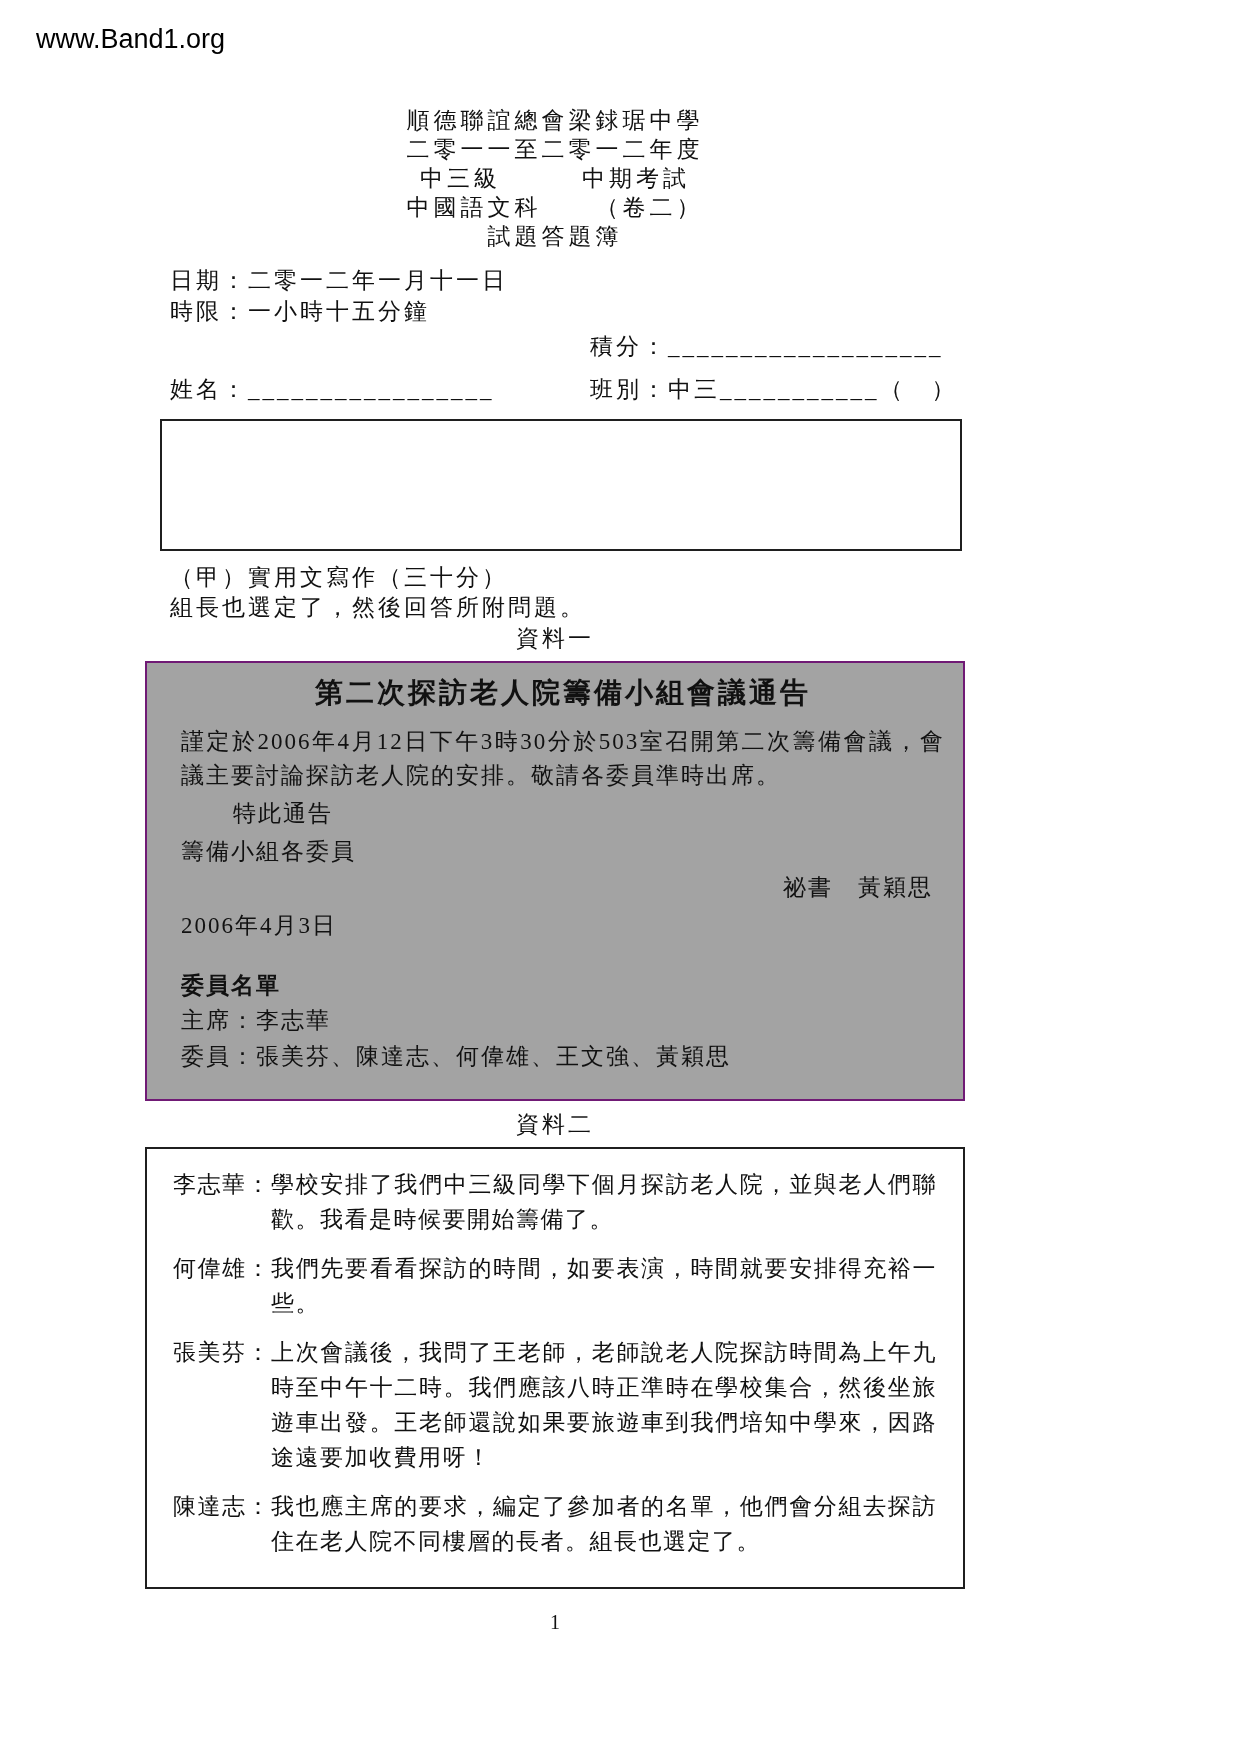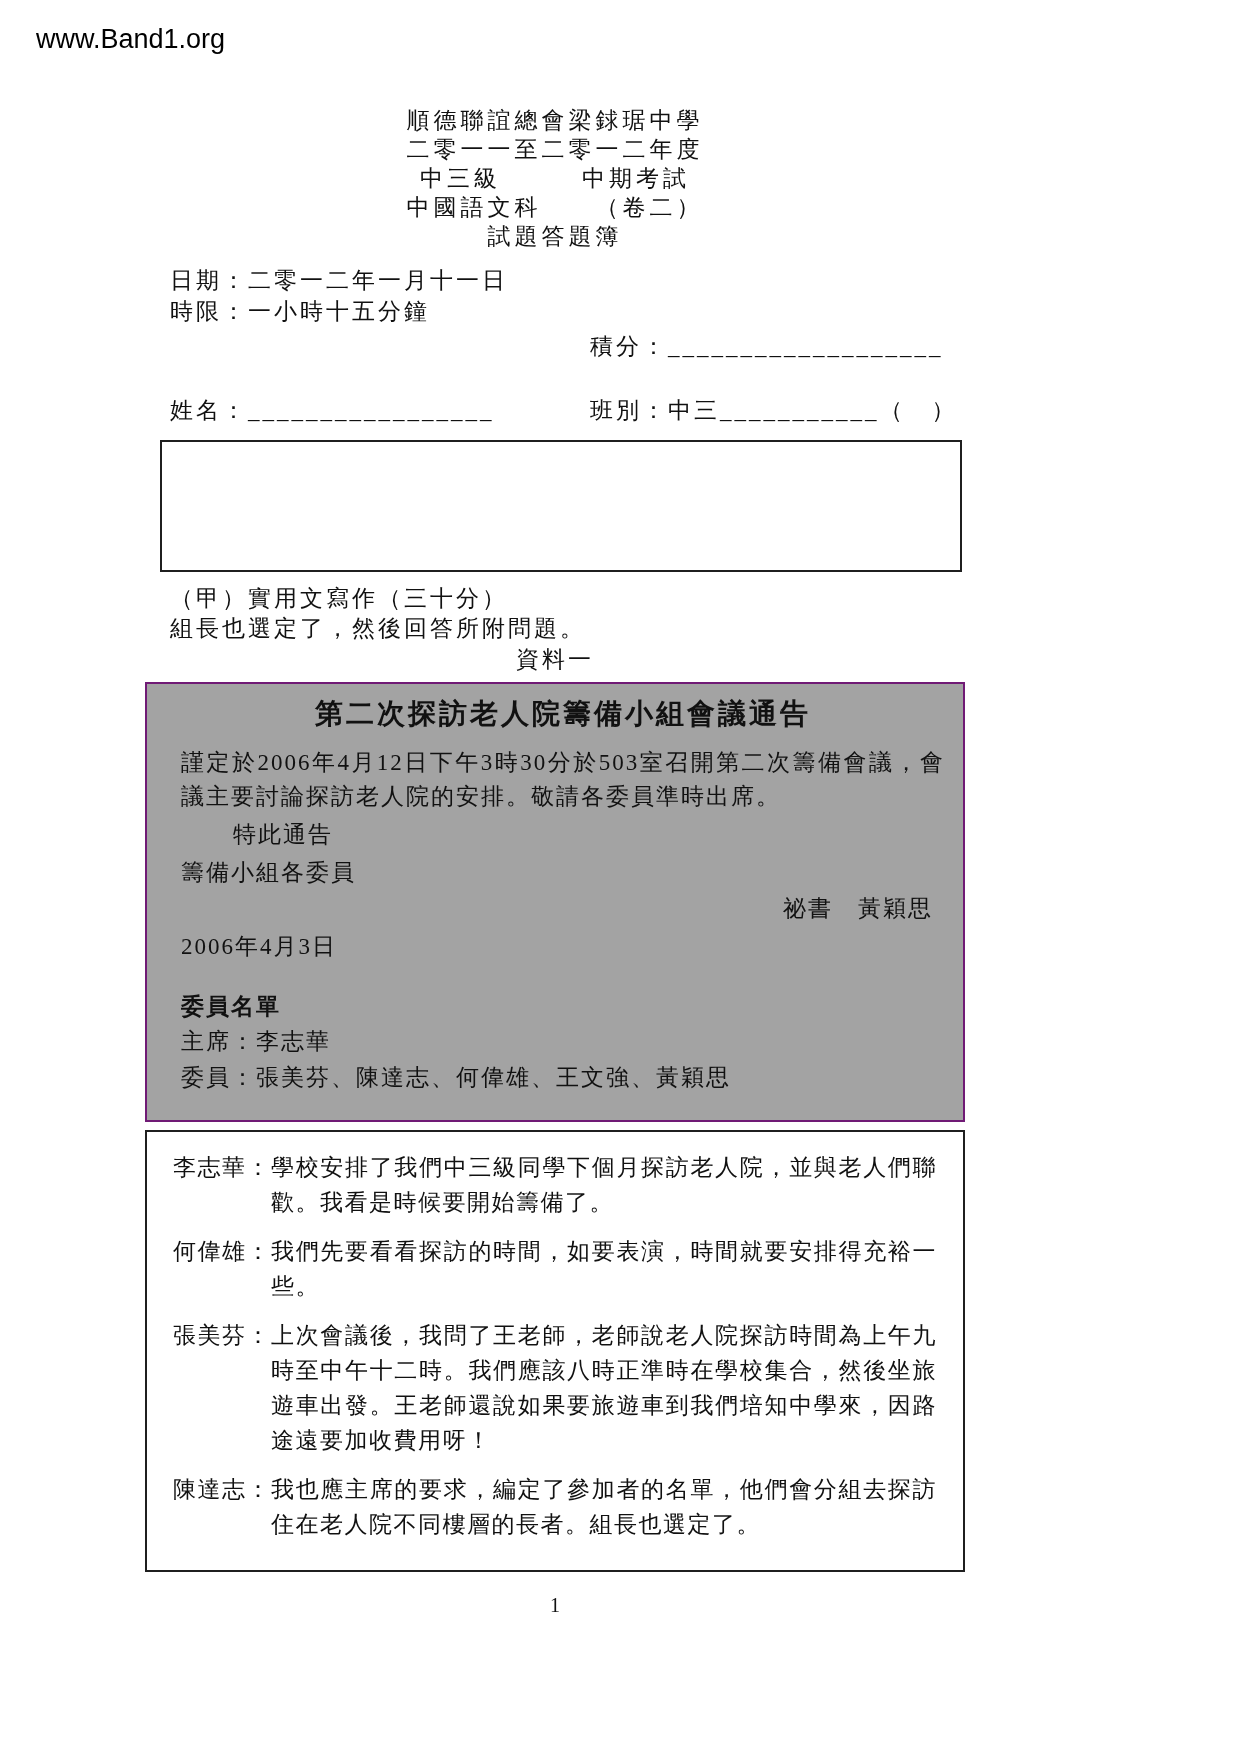--- a/index.html
+++ b/index.html
@@ -45,21 +45,21 @@
   .meta-line {
     line-height: 31px;
   }
   .score-line {
     margin-left: 420px;
     margin-top: 4px;
     line-height: 31px;
   }
   .name-row {
     display: flex;
-    margin-top: 33px;
+    margin-top: 12px;
     line-height: 31px;
   }
   .name-row .name-cell {
     width: 420px;
     flex: 0 0 auto;
   }
   .empty-box {
     margin-top: 14px;
     margin-left: 15px;
     width: 802px;
@@ -205,20 +205,21 @@
       <div class="notice-body">謹定於2006年4月12日下午3時30分於503室召開第二次籌備會議，會議主要討論探訪老人院的安排。敬請各委員準時出席。</div>
       <div class="notice-closing">特此通告</div>
       <div class="notice-addressee">籌備小組各委員</div>
       <div class="notice-signature">祕書　黃穎思</div>
       <div class="notice-date">2006年4月3日</div>
       <div class="member-title">委員名單</div>
       <div class="member-line">主席：李志華</div>
       <div class="member-line">委員：張美芬、陳達志、何偉雄、王文強、黃穎思</div>
     </div>
 
+    <div class="material-label" style="margin-top:10px;">資料二</div>
 
     <div class="dialogue-box">
       <div class="dialogue-entry">
         <span class="dialogue-speaker">李志華：</span>
         <span class="dialogue-text">學校安排了我們中三級同學下個月探訪老人院，並與老人們聯歡。我看是時候要開始籌備了。</span>
       </div>
       <div class="dialogue-entry">
         <span class="dialogue-speaker">何偉雄：</span>
         <span class="dialogue-text">我們先要看看探訪的時間，如要表演，時間就要安排得充裕一些。</span>
       </div>

